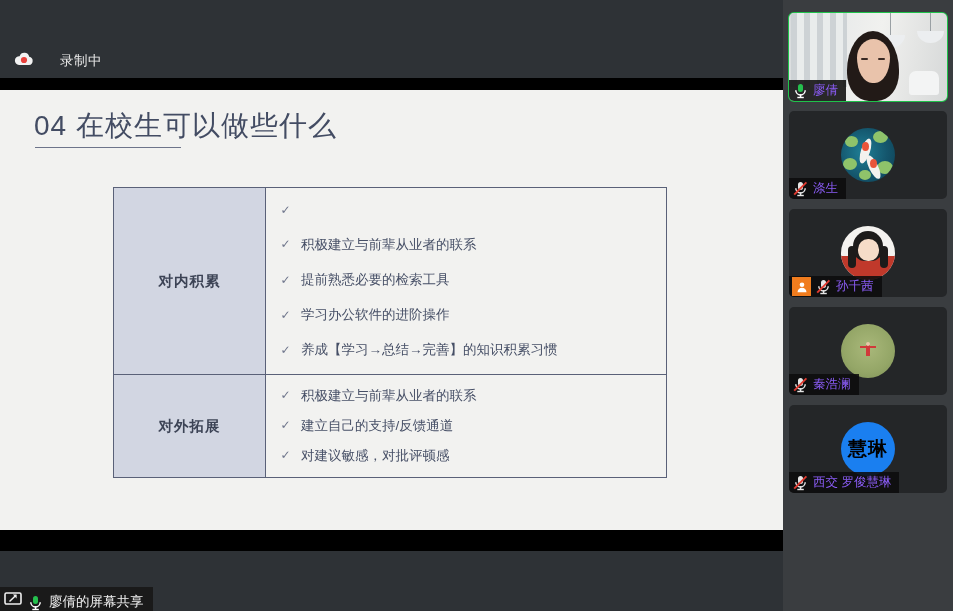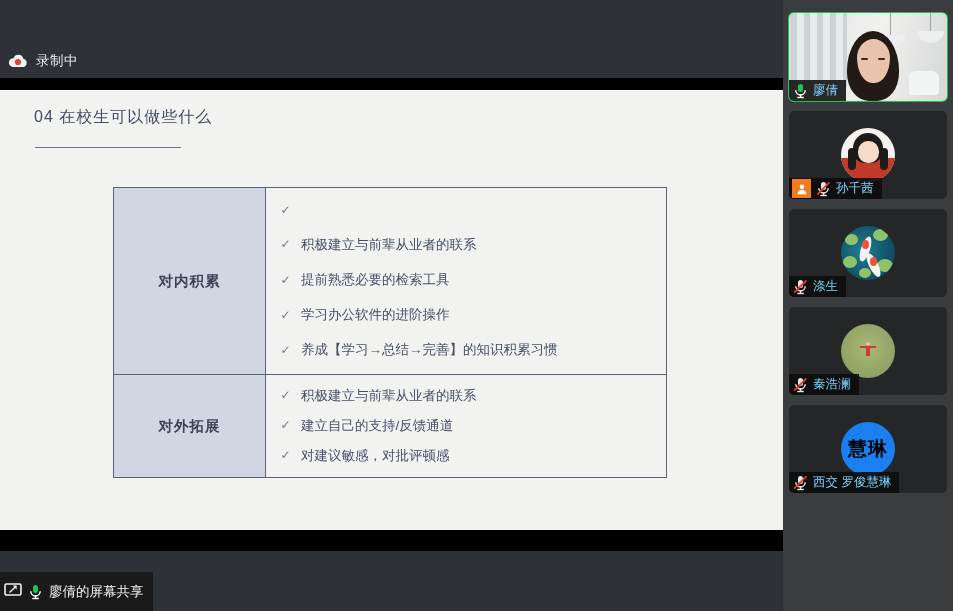--- a/index.html
+++ b/index.html
@@ -33,23 +33,22 @@
     left: 0; top: 0;
     width: 783px; height: 78px;
     background: #2e3236;
     display: flex;
     align-items: flex-end;
     padding-bottom: 8px;
     box-sizing: border-box;
   }
   .rec-inner {
     display: flex;
-    align-items: center;
-    gap: 8px;
-    padding-left: 8px;
+    gap: 26px;
+    padding-left: 14px;
   }
   .cloud-icon {
     position: relative;
     width: 20px; height: 14px;
     display: inline-block;
   }
   .cloud-icon svg { display:block; }
   #recording-label {
     color: #e9e9e9;
     font-size: 13.5px;
@@ -66,21 +65,21 @@
   #slide {
     position: absolute;
     left: 0; top: 90px;
     width: 783px; height: 440px;
     background: #f2f2f0;
     overflow: hidden;
   }
   #slide-title {
     position: absolute;
     left: 34px; top: 17px;
-    font-size: 16px;
+    font-size: 28px;
     color: #434c63;
     letter-spacing: 1px;
     white-space: nowrap;
   }
   #title-rule {
     position: absolute;
     left: 35px; top: 57px;
     width: 146px; height: 1px;
     background: #6d748a;
   }
@@ -147,24 +146,24 @@
   }
   #share-footer {
     position: absolute;
     left: 0; top: 551px;
     width: 783px; height: 60px;
     background: #2e3236;
   }
   #share-label {
     position: absolute;
     left: 0; bottom: 0;
-    height: 39px;
+    height: 24px;
     background: #1a1a1a;
     display: flex;
-    align-items: center;
+    align-items: flex-end;
     gap: 5px;
     padding: 0 9px 0 4px;
     box-sizing: border-box;
   }
   #share-label .stxt {
     color: #f0f0f0;
     font-size: 13.5px;
     white-space: nowrap;
   }
 
@@ -198,21 +197,21 @@
     height: 21px;
     background: rgba(12,12,12,0.88);
     display: flex;
     align-items: center;
     gap: 4px;
     padding: 0 8px 0 3px;
     box-sizing: border-box;
     max-width: 156px;
   }
   .pname {
-    color: #7dd3fc;
+    color: #8b5cf6;
     font-size: 12.5px;
     white-space: nowrap;
     overflow: hidden;
   }
   .host-badge {
     width: 19px; height: 19px;
     background: #f07c1e;
     display: flex;
     align-items: center;
     justify-content: center;
@@ -435,50 +434,20 @@
             <rect x="5.3" y="14.8" width="6.5" height="1.4" fill="#ffffff"></rect>
           </svg>
         </span>
         <span class="pname">廖倩</span>
       </div>
     </div>
 
 
     <div class="tile">
       <div class="avatar">
-        <div class="av-girl">
-          <div class="av-girl-shirt"></div>
-          <div class="av-girl-tail-l"></div>
-          <div class="av-girl-tail-r"></div>
-          <div class="av-girl-hair"></div>
-          <div class="av-girl-face"></div>
-        </div>
-      </div>
-      <div class="nameplate">
-        <span class="host-badge">
-          <svg viewBox="0 0 14 14" width="12" height="12">
-            <circle cx="7" cy="4.4" r="2.7" fill="#ffffff"></circle>
-            <path d="M1.8 13 a5.2 5.2 0 0 1 10.4 0 Z" fill="#ffffff"></path>
-          </svg>
-        </span>
-        <span class="mic">
-          <svg viewBox="0 0 17 17" width="17" height="17">
-            <rect x="6" y="2" width="5" height="8" rx="2.5" fill="#e6e6e6"></rect>
-            <path d="M3.8 8.2 a4.7 4.7 0 0 0 9.4 0" fill="none" stroke="#e6e6e6" stroke-width="1.5"></path>
-            <rect x="7.8" y="12.2" width="1.5" height="3" fill="#e6e6e6"></rect>
-            <rect x="5.3" y="14.8" width="6.5" height="1.4" fill="#e6e6e6"></rect>
-            <path d="M2.2 14.6 L14.4 2.4" stroke="#e23b30" stroke-width="1.9"></path>
-          </svg>
-        </span>
-        <span class="pname">孙千茜</span>
-      </div>
-    </div>
-
-    <div class="tile">
-      <div class="avatar">
         <div class="av-koi">
           <div class="leaf" style="left:4px;  top:8px;  width:13px; height:11px;"></div>
           <div class="leaf" style="left:32px; top:3px;  width:15px; height:12px;"></div>
           <div class="leaf" style="left:2px;  top:30px; width:14px; height:12px;"></div>
           <div class="leaf" style="left:36px; top:33px; width:16px; height:13px;"></div>
           <div class="leaf" style="left:18px; top:42px; width:12px; height:10px;"></div>
           <div class="koi-body" style="left:20px; top:10px;"></div>
           <div class="koi-body" style="left:28px; top:26px; transform:rotate(-26deg);"></div>
           <div class="koi-spot" style="left:21px; top:14px;"></div>
           <div class="koi-spot" style="left:29px; top:31px;"></div>
@@ -493,20 +462,50 @@
             <rect x="5.3" y="14.8" width="6.5" height="1.4" fill="#e6e6e6"></rect>
             <path d="M2.2 14.6 L14.4 2.4" stroke="#e23b30" stroke-width="1.9"></path>
           </svg>
         </span>
         <span class="pname">涤生</span>
       </div>
     </div>
 
     <div class="tile">
       <div class="avatar">
+        <div class="av-girl">
+          <div class="av-girl-shirt"></div>
+          <div class="av-girl-tail-l"></div>
+          <div class="av-girl-tail-r"></div>
+          <div class="av-girl-hair"></div>
+          <div class="av-girl-face"></div>
+        </div>
+      </div>
+      <div class="nameplate">
+        <span class="host-badge">
+          <svg viewBox="0 0 14 14" width="12" height="12">
+            <circle cx="7" cy="4.4" r="2.7" fill="#ffffff"></circle>
+            <path d="M1.8 13 a5.2 5.2 0 0 1 10.4 0 Z" fill="#ffffff"></path>
+          </svg>
+        </span>
+        <span class="mic">
+          <svg viewBox="0 0 17 17" width="17" height="17">
+            <rect x="6" y="2" width="5" height="8" rx="2.5" fill="#e6e6e6"></rect>
+            <path d="M3.8 8.2 a4.7 4.7 0 0 0 9.4 0" fill="none" stroke="#e6e6e6" stroke-width="1.5"></path>
+            <rect x="7.8" y="12.2" width="1.5" height="3" fill="#e6e6e6"></rect>
+            <rect x="5.3" y="14.8" width="6.5" height="1.4" fill="#e6e6e6"></rect>
+            <path d="M2.2 14.6 L14.4 2.4" stroke="#e23b30" stroke-width="1.9"></path>
+          </svg>
+        </span>
+        <span class="pname">孙千茜</span>
+      </div>
+    </div>
+
+    <div class="tile">
+      <div class="avatar">
         <div class="av-field">
           <div class="field-fig">
             <div class="ff-arms"></div>
             <div class="ff-torso"></div>
             <div class="ff-head"></div>
           </div>
         </div>
       </div>
       <div class="nameplate">
         <span class="mic">

